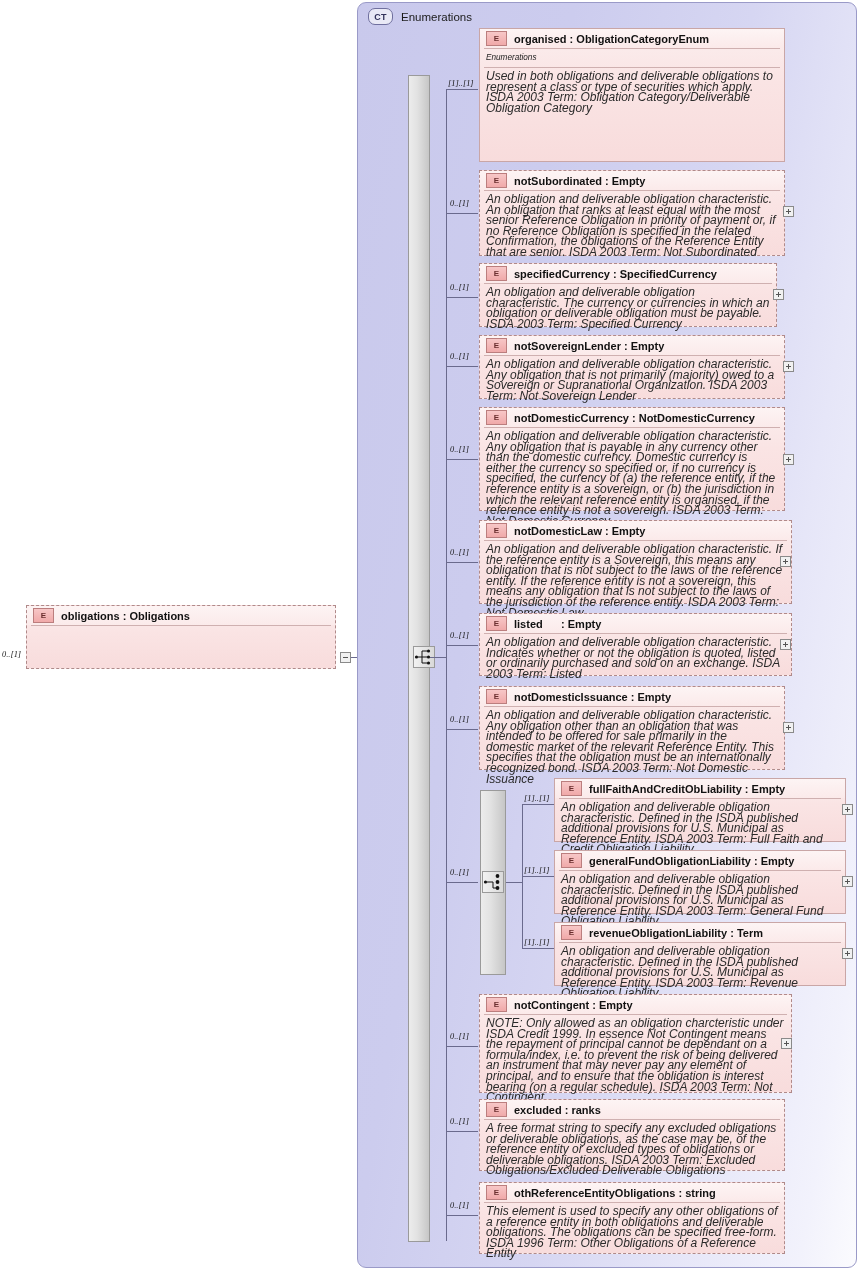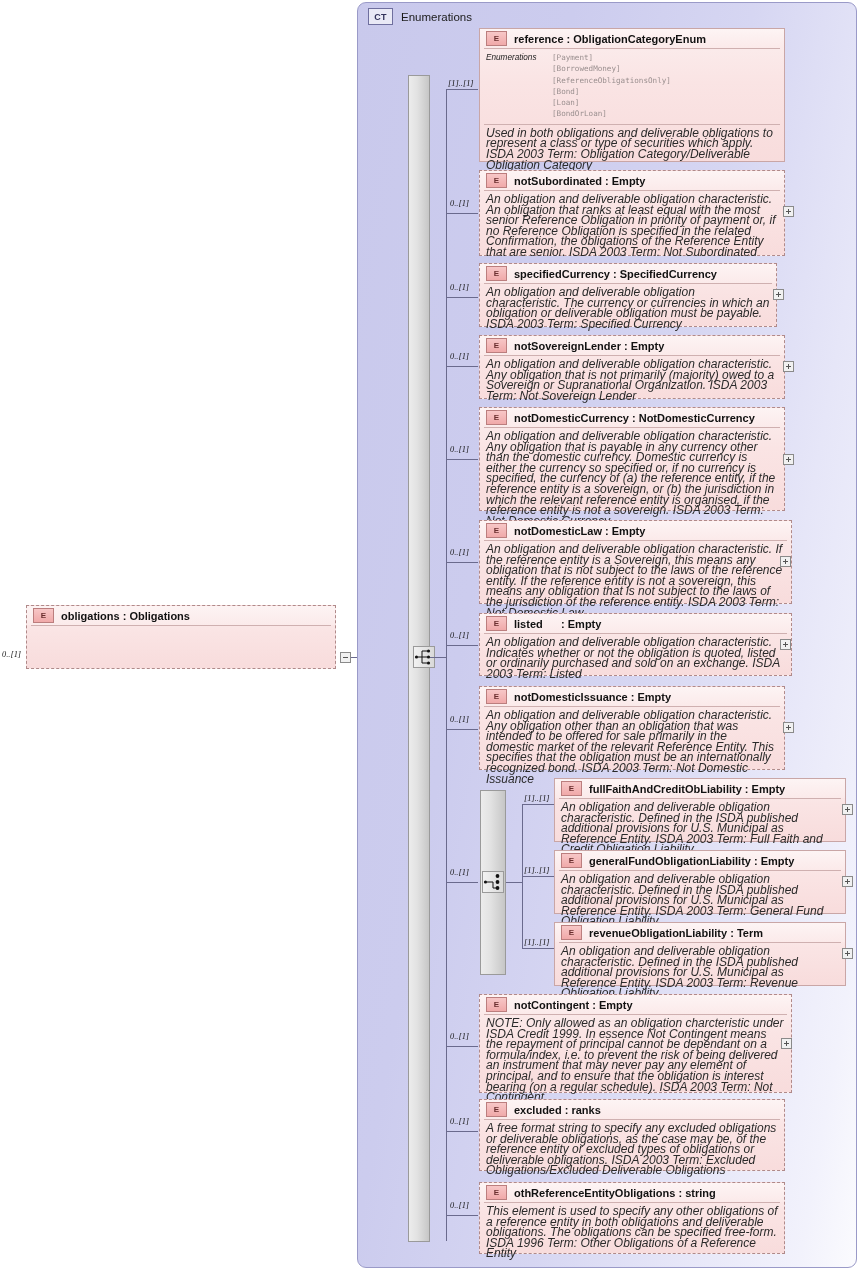--- a/index.html
+++ b/index.html
@@ -26,21 +26,21 @@
     box-sizing: border-box;
   }
   .ct-header {
     position: absolute;
     left: 10px; top: 5px;
     display: flex; align-items: center; gap: 8px;
   }
   .ct-badge {
     width: 23px; height: 15px;
     border: 1px solid #6f6f9e;
-    border-radius: 0;
+    border-radius: 7px;
     background: #e9e9f6;
     font-size: 9px;
     font-weight: bold;
     color: #32325a;
     display: flex; align-items: center; justify-content: center;
     letter-spacing: .3px;
   }
   .ct-title {
     font-size: 11.5px;
     color: #1a1a1a;
@@ -229,31 +229,25 @@
   <div class="card" style="left:450px; top:631px;">0..[1]</div>
   <div class="card" style="left:450px; top:715px;">0..[1]</div>
   <div class="card" style="left:450px; top:868px;">0..[1]</div>
   <div class="card" style="left:450px; top:1032px;">0..[1]</div>
   <div class="card" style="left:450px; top:1117px;">0..[1]</div>
   <div class="card" style="left:450px; top:1201px;">0..[1]</div>
 
   <div class="ebox solid" style="left:479px; top:28px; width:306px; height:134px;">
     <div class="ebox-head">
       <span class="e-badge">E</span>
-      <span class="e-name">reference : ObligationCategoryEnum</span>
+      <span class="e-name">organised : ObligationCategoryEnum</span>
     </div>
     <div class="ebox-sep"></div>
     <div class="enum-row">
       <span class="enum-label">Enumerations</span>
-      <span class="enum-values" style="white-space:pre;">[Payment]
-[BorrowedMoney]
-[ReferenceObligationsOnly]
-[Bond]
-[Loan]
-[BondOrLoan]</span>
     </div>
     <div class="ebox-sep"></div>
     <div class="ebox-body">Used in both obligations and deliverable obligations to represent a class or type of securities which apply. ISDA 2003 Term: Obligation Category/Deliverable Obligation Category</div>
   </div>
 
   <div class="ebox" style="left:479px; top:170px; width:306px; height:86px;">
     <div class="ebox-head">
       <span class="e-badge">E</span>
       <span class="e-name">notSubordinated : Empty</span>
     </div>

